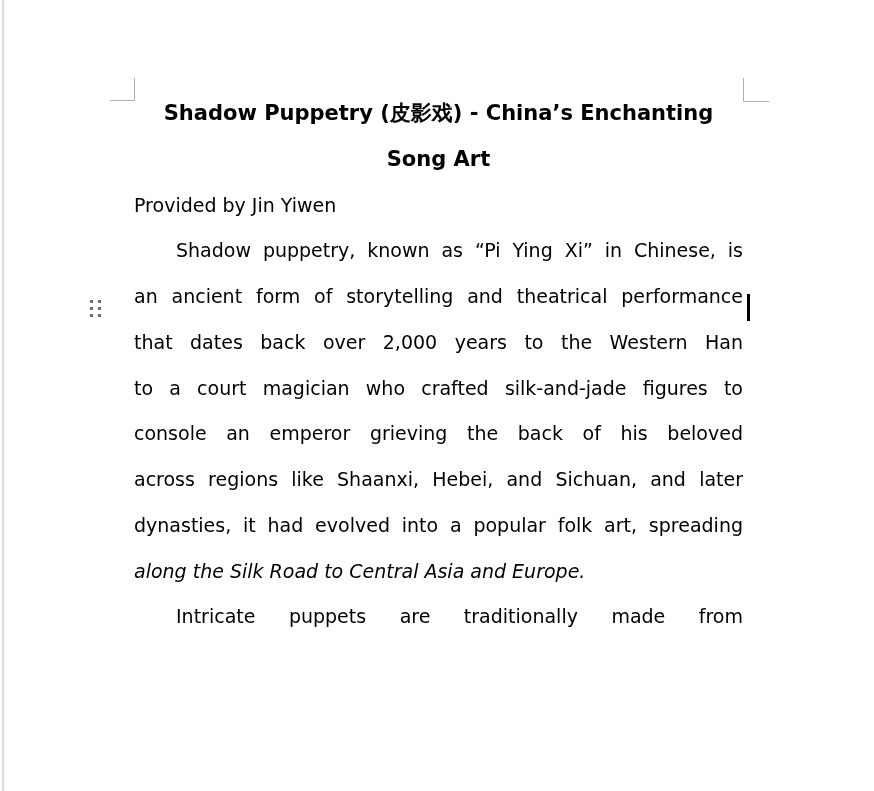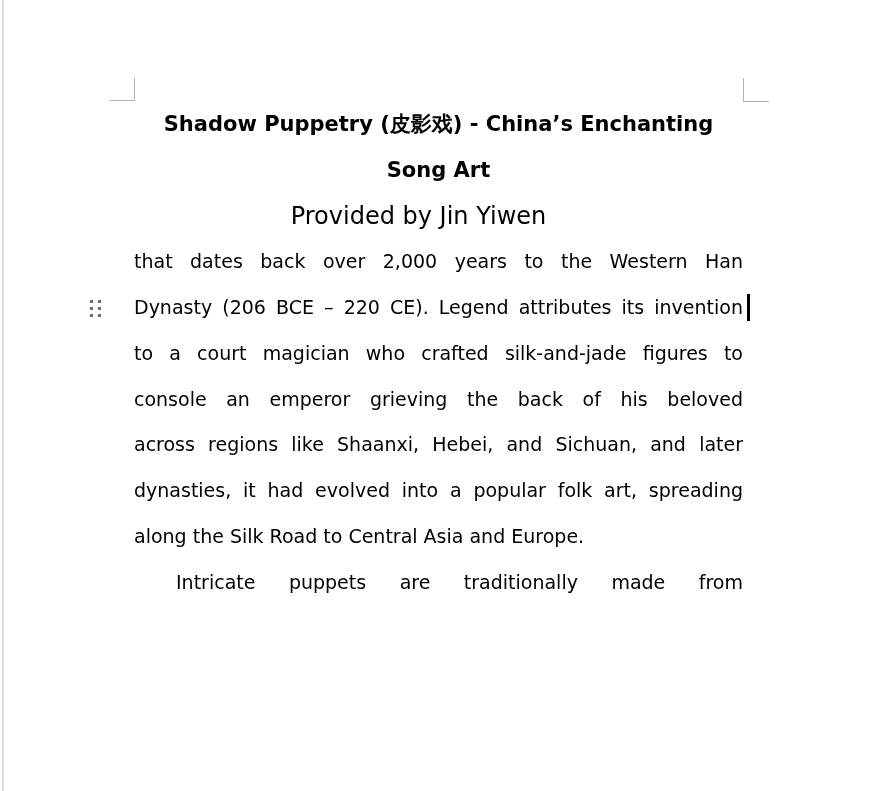--- a/index.html
+++ b/index.html
@@ -42,47 +42,47 @@
     left: 743px;
     top: 78px;
     width: 26px;
     height: 24px;
     border-left: 1px solid #b0b0b0;
     border-bottom: 1px solid #b0b0b0;
   }
   .content {
     position: absolute;
     left: 134px;
-    top: 102px;
+    top: 91px;
     width: 609px;
   }
   .line {
     height: 45.75px;
     line-height: 45.75px;
     white-space: normal;
   }
   .title-line {
     font-size: 21px;
     font-weight: bold;
     text-align: center;
     white-space: nowrap;
   }
   .byline {
-    font-size: 24px;
-    text-align: center;
+    font-size: 19px;
     padding-right: 40px; 
   }
   .b-line {
     font-size: 19px;
     text-align: justify;
     text-align-last: justify;
   }
   .b-line.lastline {
     text-align: left;
     text-align-last: left;
+    font-style: italic;
   }
   .indent {
     text-indent: 42px;
   }
   .caret {
     position: absolute;
     left: 747px;
     top: 294px;
     width: 2.5px;
     height: 27px;
@@ -126,22 +126,23 @@
 
   <div class="caret"></div>
 
   <div class="content">
 
     <div class="line title-line">Shadow Puppetry (皮影戏) - China’s Enchanting</div>
     <div class="line title-line">Song Art</div>
 
     <div class="line byline">Provided by Jin Yiwen</div>
 
+    <div class="line b-line indent">Shadow puppetry, known as “Pi Ying Xi” in Chinese, is</div>
+    <div class="line b-line">an ancient form of storytelling and theatrical performance</div>
     <div class="line b-line">that dates back over 2,000 years to the Western Han</div>
-    <div class="line b-line">Dynasty (206 BCE – 220 CE). Legend attributes its invention</div>
     <div class="line b-line">to a court magician who crafted silk-and-jade figures to</div>
     <div class="line b-line">console an emperor grieving the back of his beloved</div>
     <div class="line b-line">across regions like Shaanxi, Hebei, and Sichuan, and later</div>
     <div class="line b-line">dynasties, it had evolved into a popular folk art, spreading</div>
     <div class="line b-line lastline">along the Silk Road to Central Asia and Europe.</div>
 
     <div class="line b-line indent">Intricate puppets are traditionally made from</div>
 
   </div>
 </div>

